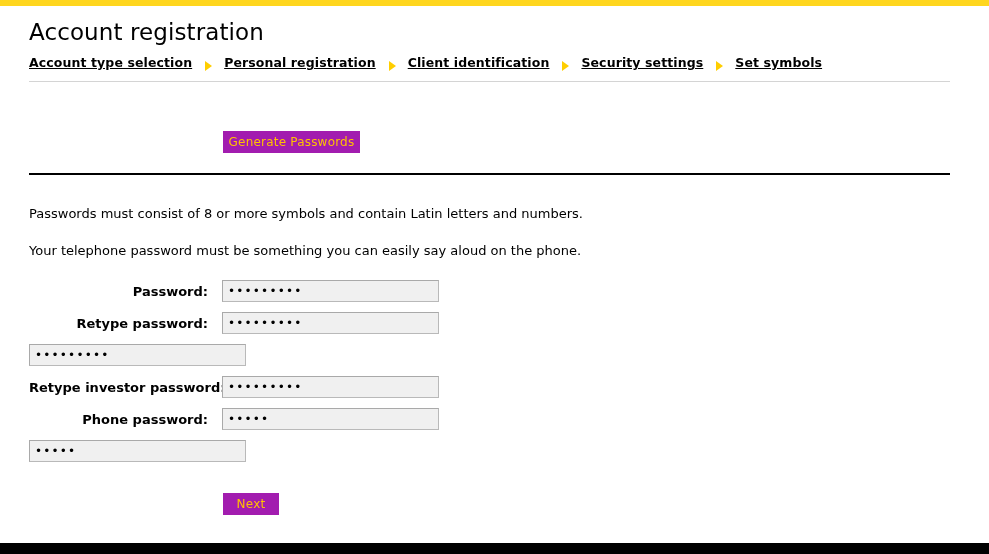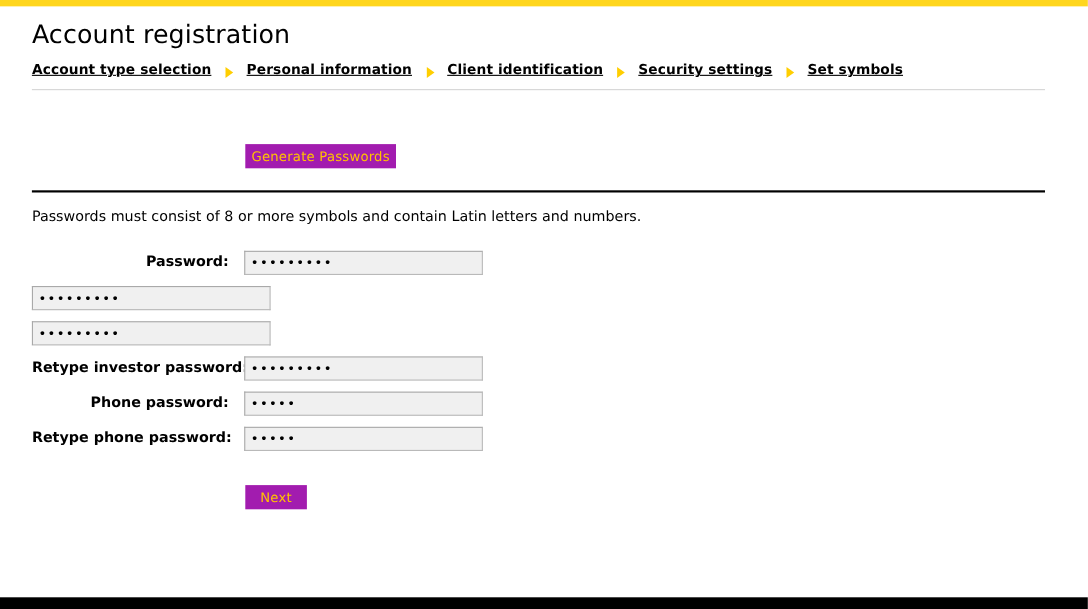--- a/index.html
+++ b/index.html
@@ -130,21 +130,21 @@
   }
 
   .generate-row {
     padding-top: 49px;
     padding-left: 194px;
     padding-bottom: 20px;
   }
 
   
   .notes {
-    padding-top: 16px;
+    padding-top: 32px;
   }
   .note {
     font-size: 13px;
     color: #000000;
     line-height: 1.1;
     margin: 0 0 22px 0;
   }
 
   
   .form {
@@ -193,68 +193,69 @@
 <div class="top-bar"></div>
 
 <div class="page">
   <div class="content">
 
     <h1 class="page-title">Account registration</h1>
 
     <nav class="breadcrumb">
       <span class="crumb">Account type selection</span>
       <span class="crumb-sep"></span>
-      <span class="crumb">Personal information</span>
+      <span class="crumb">Personal registration</span>
       <span class="crumb-sep"></span>
       <span class="crumb">Client identification</span>
       <span class="crumb-sep"></span>
       <span class="crumb">Security settings</span>
       <span class="crumb-sep"></span>
       <span class="crumb">Set symbols</span>
     </nav>
 
     <div class="rule-light"></div>
 
     <div class="generate-row">
       <button class="btn btn-generate">Generate Passwords</button>
     </div>
 
     <div class="rule-dark"></div>
 
     <div class="notes">
       <p class="note">Passwords must consist of 8 or more symbols and contain Latin letters and numbers.</p>
+      <p class="note">Your telephone password must be something you can easily say aloud on the phone.</p>
     </div>
 
     <div class="form">
 
       <div class="form-row">
         <label class="form-label">Password:</label>
         <input class="form-input" type="text" readonly="" value="•••••••••" style="">
       </div>
 
       <div class="form-row">
+        <label class="form-label">Retype password:</label>
         <input class="form-input" type="text" readonly="" value="•••••••••" style="">
       </div>
 
       <div class="form-row">
         <input class="form-input" type="text" readonly="" value="•••••••••" style="">
       </div>
 
       <div class="form-row">
         <label class="form-label">Retype investor password:</label>
         <input class="form-input" type="text" readonly="" value="•••••••••" style="">
       </div>
 
       <div class="form-row">
         <label class="form-label">Phone password:</label>
         <input class="form-input" type="text" readonly="" value="•••••" style="">
       </div>
 
       <div class="form-row">
-        <label class="form-label">Retype phone password:</label>
         <input class="form-input" type="text" readonly="" value="•••••" style="">
       </div>
 
     </div>
 
     <div class="next-row">
       <button class="btn btn-next">Next</button>
     </div>
 
   </div>

